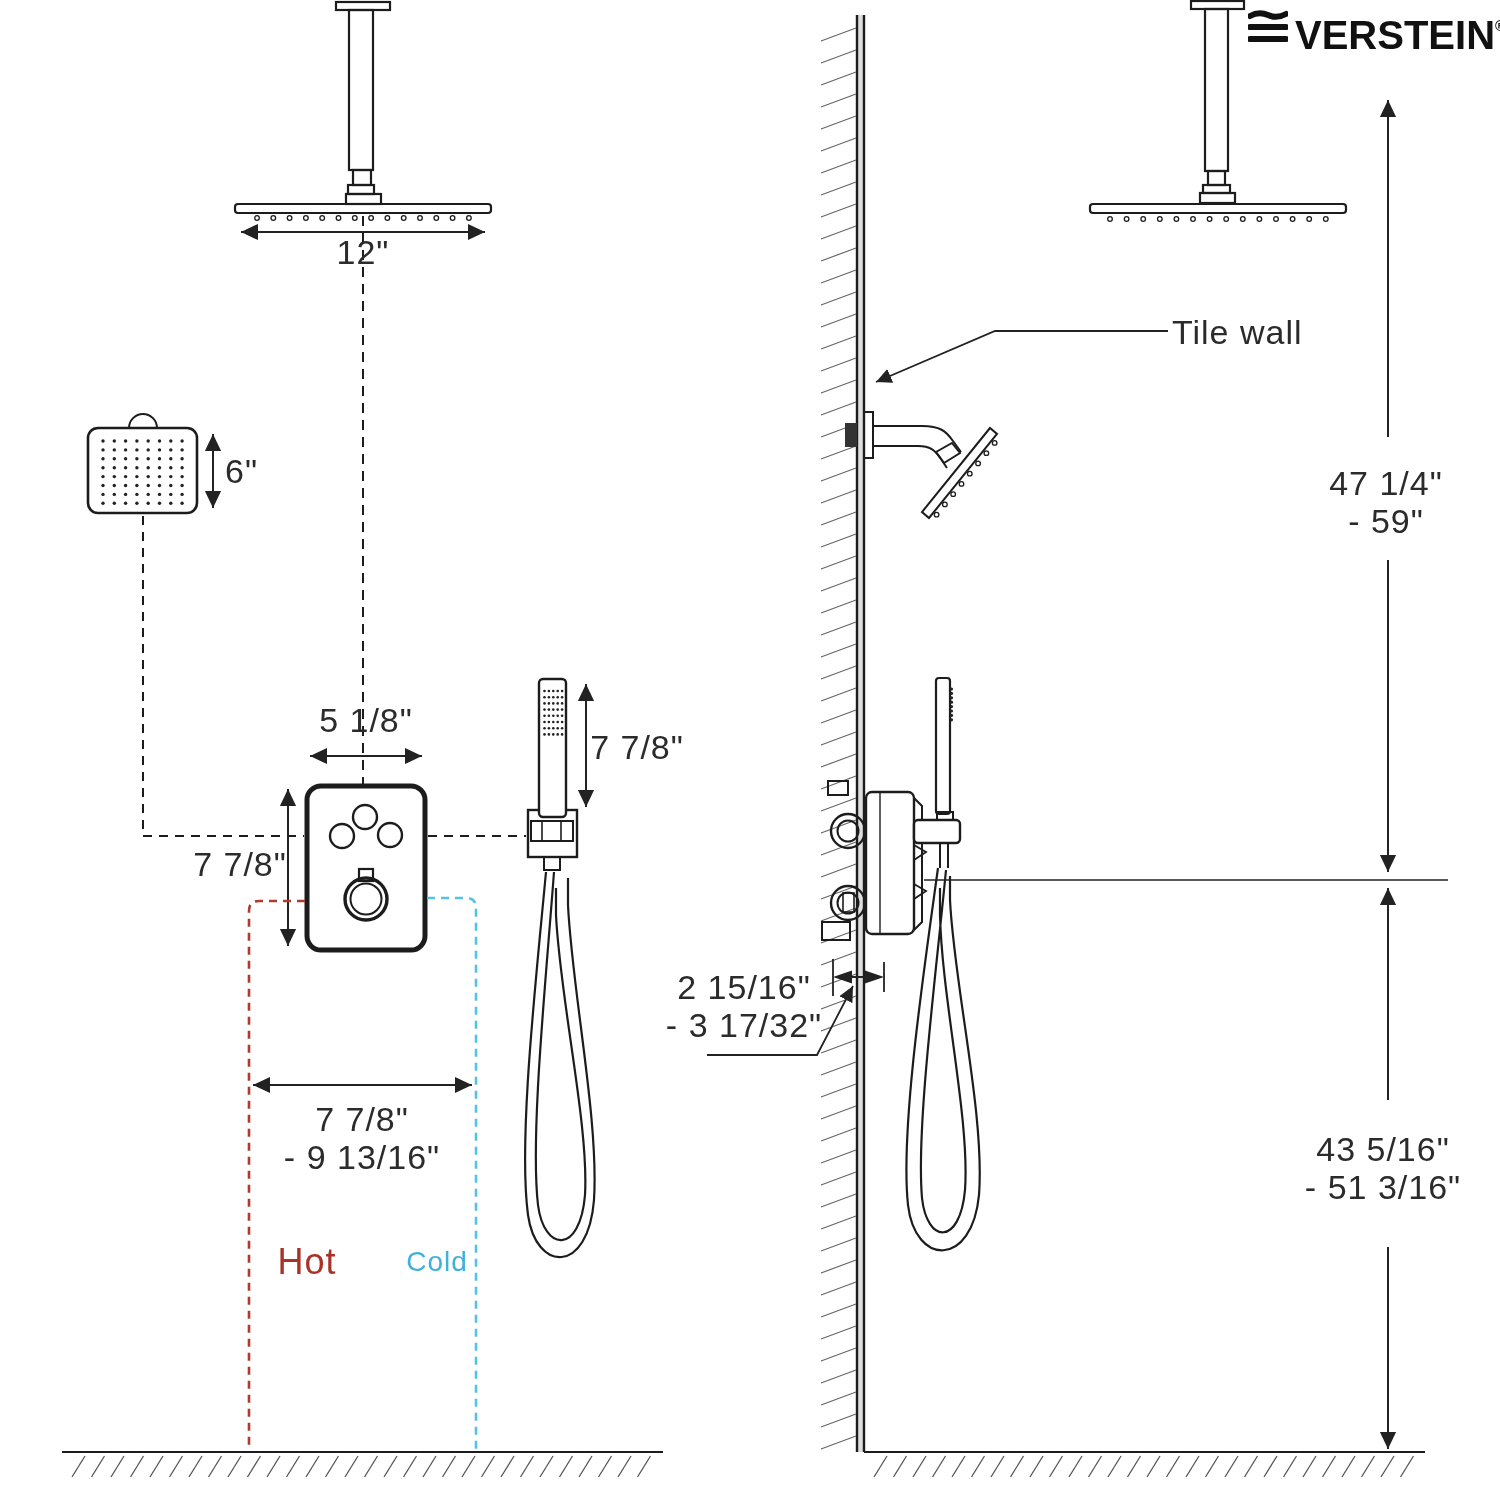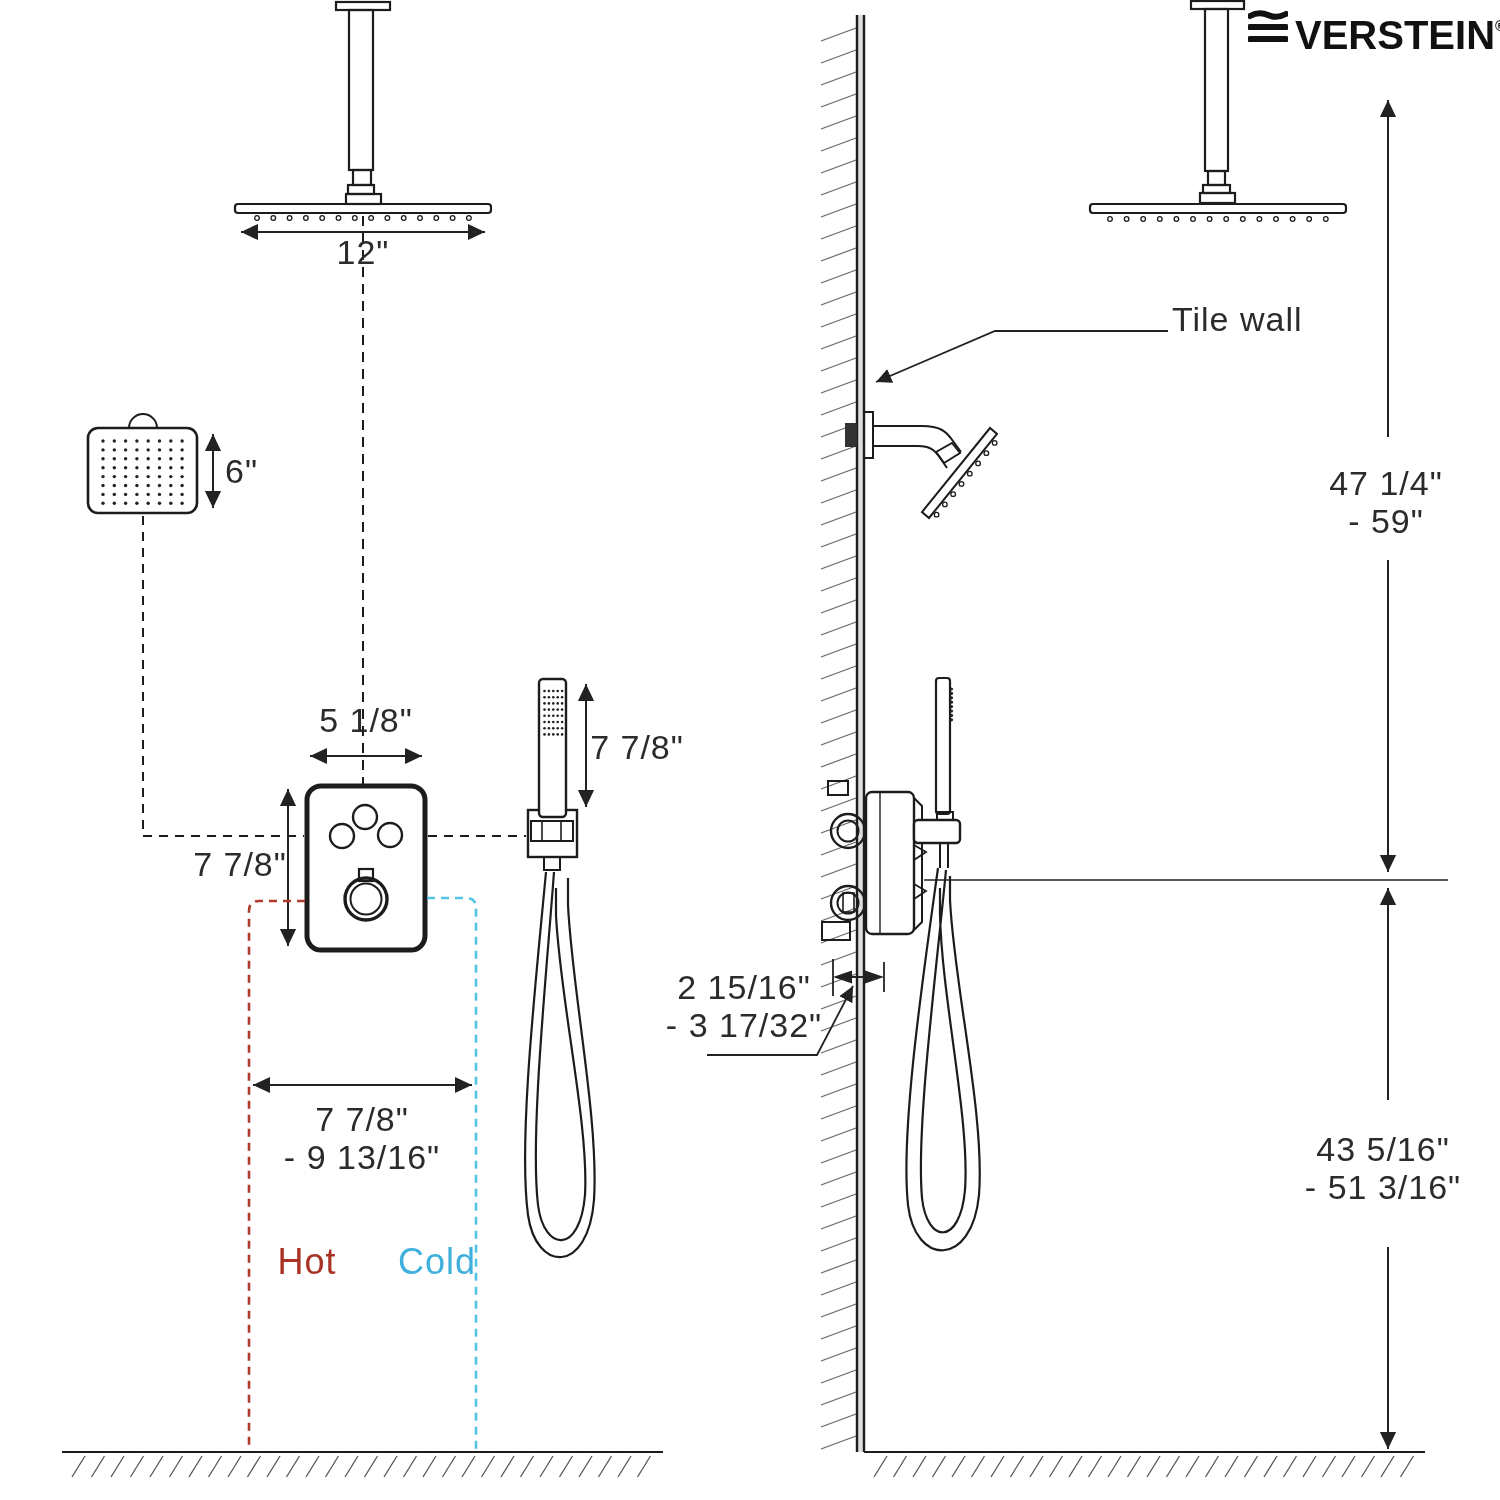--- a/index.html
+++ b/index.html
@@ -2,21 +2,21 @@
 <html><head>
 <meta charset="utf-8">
 <style>
   html,body{margin:0;padding:0;background:#fff;}
   .canvas{position:relative;width:1500px;height:1500px;background:#fff;overflow:hidden;
           font-family:"Liberation Sans",sans-serif;color:#1c1c1c;}
   .lbl{position:absolute;font-size:34px;line-height:38px;letter-spacing:1px;color:#2b2b2b;
        white-space:nowrap;text-align:center;}
   .center{transform:translateX(-50%);}
   .hot{color:#a93226;font-size:36px;}
-  .cold{color:#3fb0dd;font-size:36px;}
+  .cold{color:#3fb0dd;font-size:28px;}
   .logo{position:absolute;left:1248px;top:6px;display:flex;align-items:flex-start;gap:7px;}
   .logo-text{font-size:40px;font-weight:bold;letter-spacing:0px;color:#111;line-height:40px;}
   .logo-reg{font-size:15px;font-weight:bold;vertical-align:18px;letter-spacing:0;}
   .logo-icon{margin-top:4px;}
 </style>
 </head>
 <body>
 
 <div class="canvas">
 
@@ -458,21 +458,21 @@
 <div class="lbl center" style="left:366px;top:701px;">5 1/8"</div>
 <div class="lbl center" style="left:240px;top:845px;">7 7/8"</div>
 <div class="lbl center" style="left:637px;top:728px;">7 7/8"</div>
 <div class="lbl center" style="left:362px;top:1100px;">
   <div>7 7/8"</div>
   <div>- 9 13/16"</div>
 </div>
 <div class="lbl hot center" style="left:307px;top:1243px;">Hot</div>
 <div class="lbl cold center" style="left:437px;top:1243px;">Cold</div>
 
-<div class="lbl" style="left:1172px;top:300px;">Tile wall</div>
+<div class="lbl" style="left:1172px;top:313px;">Tile wall</div>
 <div class="lbl center" style="left:1386px;top:464px;">
   <div>47 1/4"</div>
   <div>- 59"</div>
 </div>
 <div class="lbl center" style="left:744px;top:968px;">
   <div>2 15/16"</div>
   <div>- 3 17/32"</div>
 </div>
 <div class="lbl center" style="left:1383px;top:1130px;">
   <div>43 5/16"</div>

